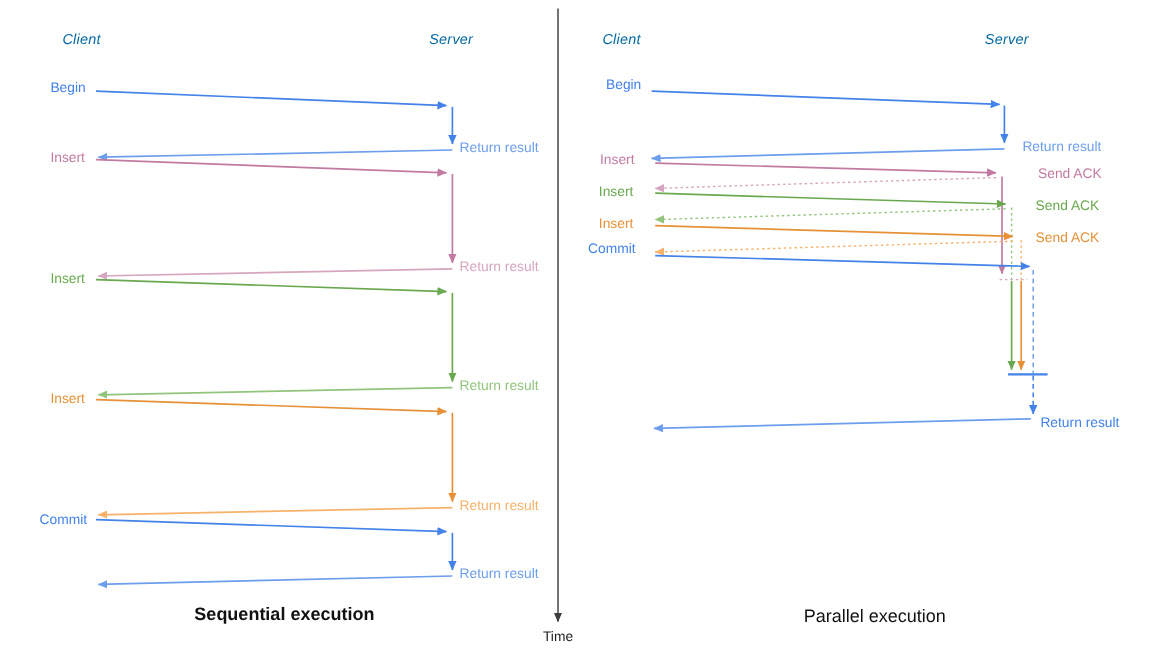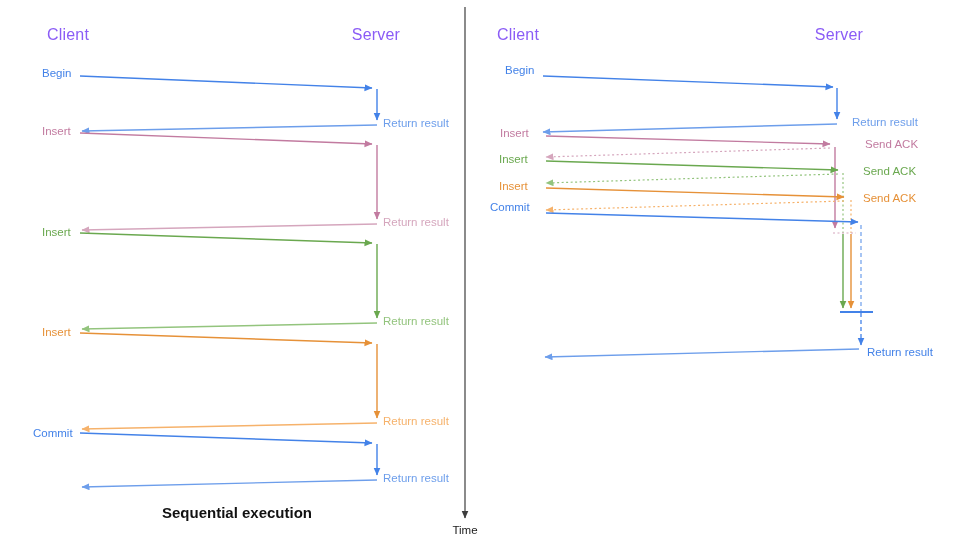--- a/index.html
+++ b/index.html
@@ -1,33 +1,34 @@
 <!DOCTYPE html>
 <html><head>
 <meta charset="utf-8">
 <style>
   html,body{margin:0;padding:0;background:#ffffff;}
   .stage{position:relative;width:960px;height:540px;background:#ffffff;overflow:hidden;
          font-family:"Liberation Sans",sans-serif;}
-  .hdr{position:absolute;width:70px;text-align:center;font-size:16px;
-       color:#8b5cf6;letter-spacing:.2px;}
+  .hdr{position:absolute;width:70px;text-align:center;font-size:12px;font-style:italic;
+       color:#0369a1;letter-spacing:.2px;}
   .title{position:absolute;width:260px;text-align:center;font-size:15px;color:#111;}
   svg{position:absolute;left:0;top:0;}
   svg text{font-family:"Liberation Sans",sans-serif;}
 </style>
 </head>
 <body>
 
 <div class="stage">
   <div class="hdr" style="left:33px;top:26px;">Client</div>
   <div class="hdr" style="left:341px;top:26px;">Server</div>
   <div class="hdr" style="left:483px;top:26px;">Client</div>
   <div class="hdr" style="left:804px;top:26px;">Server</div>
 
   <div class="title" style="left:107px;top:504px;font-weight:bold;">Sequential execution</div>
+  <div class="title" style="left:599px;top:505px;">Parallel execution</div>
 
   <svg id="diagram" width="960" height="540" viewBox="0 0 960 540">
       <defs>
         <marker id="arr0" markerUnits="userSpaceOnUse" markerWidth="9" markerHeight="8" refX="7.5" refY="3.5" orient="auto">
           <path d="M0,0 L8,3.5 L0,7 Z" fill="#3d3d3d"></path>
         </marker>
         <marker id="arr1" markerUnits="userSpaceOnUse" markerWidth="9" markerHeight="8" refX="7.5" refY="3.5" orient="auto">
           <path d="M0,0 L8,3.5 L0,7 Z" fill="#4382e8"></path>
         </marker>
         <marker id="arr2" markerUnits="userSpaceOnUse" markerWidth="9" markerHeight="8" refX="7.5" refY="3.5" orient="auto">

